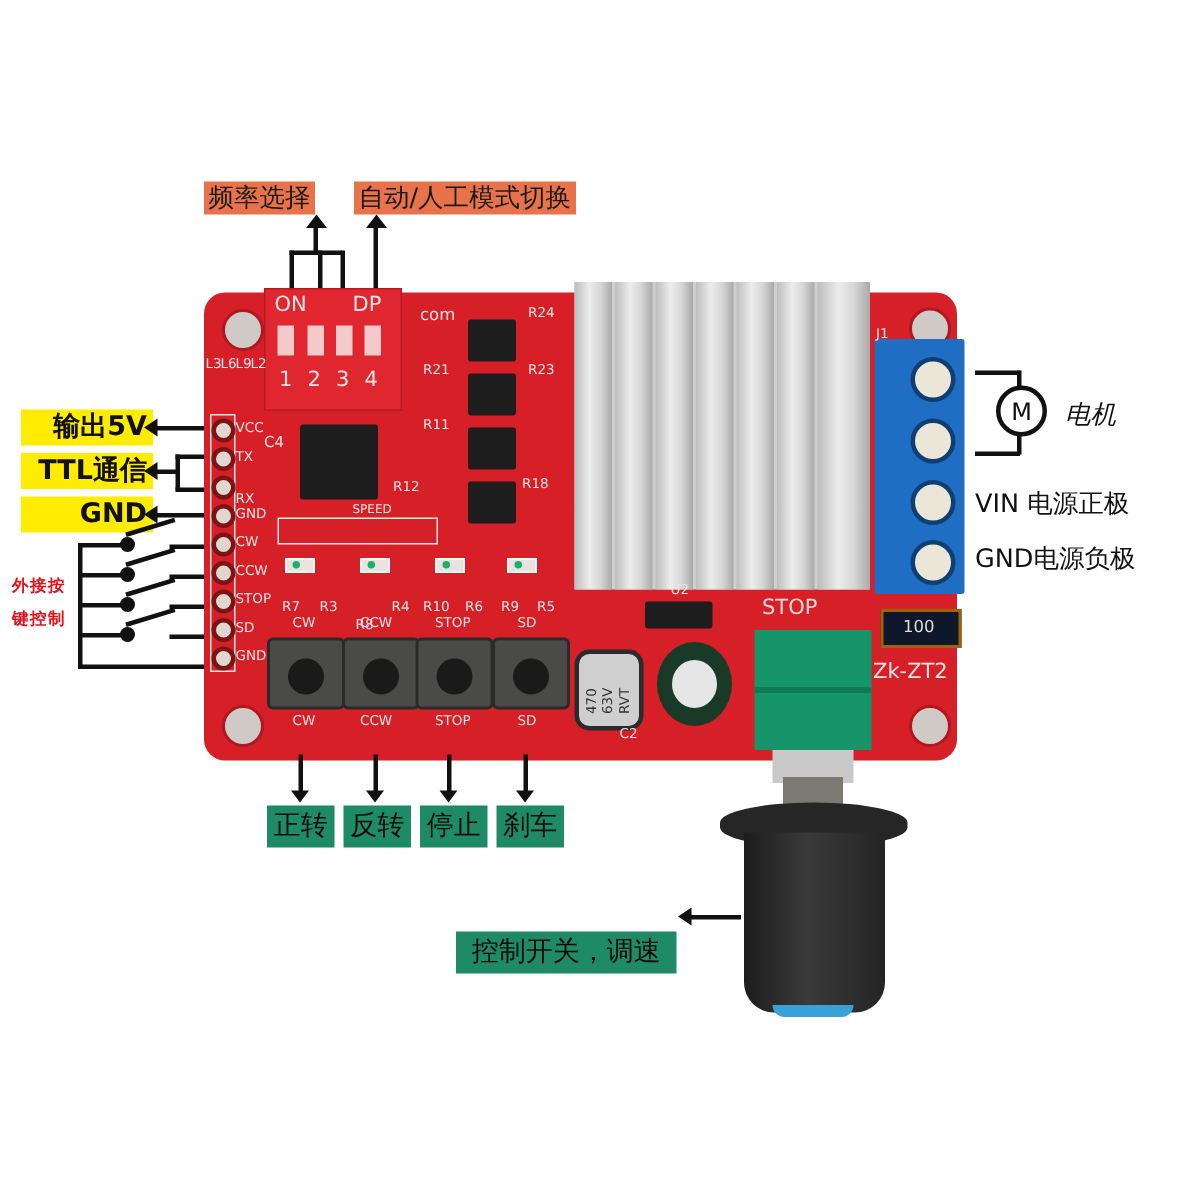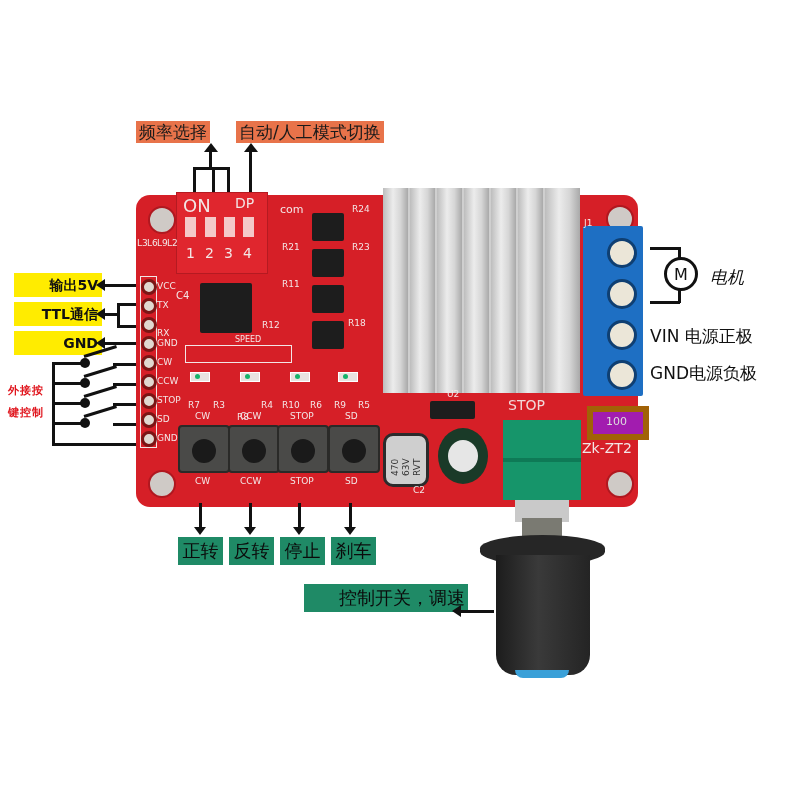--- a/index.html
+++ b/index.html
@@ -1,19 +1,19 @@
 <!DOCTYPE html>
 <html><head>
 <meta charset="utf-8">
 <style>
   html,body{margin:0;padding:0;background:#ffffff;}
   body{width:800px;height:800px;position:relative;overflow:hidden;font-family:"DejaVu Sans","Liberation Sans",sans-serif;}
   .abs{position:absolute;}
   .lbl-orange{background:#e8734a;color:#1a1a1a;font-size:17px;line-height:22px;padding:0 3px;}
-  .lbl-yellow{background:#ffec00;color:#111;font-size:14px;line-height:24px;text-align:right;padding:0 4px;font-weight:bold;}
+  .lbl-yellow{background:#ffec00;color:#111;font-size:18px;line-height:24px;text-align:right;padding:0 4px;font-weight:bold;}
   .lbl-green{background:#1f8a66;color:#0b0b0b;font-size:18px;line-height:28px;text-align:center;}
   .lbl-plain{color:#111;font-size:17px;line-height:22px;}
   .lbl-red{color:#e0141c;font-size:11px;font-family:"DejaVu Serif",serif;font-weight:bold;letter-spacing:1px;}
   .pcb{background:#d61f27;border-radius:14px;}
   .silk{color:#f3e6e6;font-size:9px;font-family:"DejaVu Sans",sans-serif;}
   .hole{background:#cfcac6;border-radius:50%;border:2px solid #b01820;}
   .pin{width:10px;height:10px;border-radius:50%;background:#e0d8d0;border:3px solid #7b1515;}
   .btn{background:#4a4a48;border-radius:4px;border:2px solid #2a2a28;}
   .btn .cap{position:absolute;left:12px;top:12px;width:24px;height:24px;border-radius:50%;background:#1a1a1a;}
   .chip{background:#1d1d1d;border-radius:2px;}
@@ -83,21 +83,21 @@
 <div class="abs lbl-red" style="left:8px;top:405px;font-family:Liberation Serif, serif;">键控制</div>
 
 <div class="abs pcb" style="left:136px;top:195px;width:502px;height:312px;"></div>
 
 <div class="abs hole" style="left:148px;top:206px;width:24px;height:24px;"></div>
 <div class="abs hole" style="left:606px;top:205px;width:24px;height:24px;"></div>
 <div class="abs hole" style="left:606px;top:470px;width:24px;height:24px;"></div>
 <div class="abs hole" style="left:148px;top:470px;width:24px;height:24px;"></div>
 
 <div class="abs" style="left:176px;top:192px;width:90px;height:80px;background:#e0262e;border:1px solid #b51a21;">
-  <span class="abs silk" style="left:6px;top:2px;font-size:18px;">ON</span>
+  <span class="abs silk" style="left:6px;top:2px;font-size:14px;">ON</span>
   <span class="abs silk" style="left:58px;top:2px;font-size:14px;">DP</span>
   <div class="abs dip-sw" style="left:8px;top:24px;"></div>
   <div class="abs dip-sw" style="left:28px;top:24px;"></div>
   <div class="abs dip-sw" style="left:47px;top:24px;"></div>
   <div class="abs dip-sw" style="left:66px;top:24px;"></div>
   <span class="abs silk" style="left:9px;top:52px;font-size:14px;">1</span>
   <span class="abs silk" style="left:28px;top:52px;font-size:14px;">2</span>
   <span class="abs silk" style="left:47px;top:52px;font-size:14px;">3</span>
   <span class="abs silk" style="left:66px;top:52px;font-size:14px;">4</span>
 </div>
@@ -205,21 +205,21 @@
 <div class="abs fin" style="left:464px;top:188px;width:25px;height:205px;"></div>
 <div class="abs fin" style="left:491px;top:188px;width:25px;height:205px;"></div>
 <div class="abs fin" style="left:518px;top:188px;width:25px;height:205px;"></div>
 <div class="abs fin" style="left:545px;top:188px;width:35px;height:205px;"></div>
 
 <div class="abs chip" style="left:430px;top:401px;width:45px;height:18px;"></div>
 <span class="abs silk" style="left:447px;top:389px;">U2</span>
 
 <span class="abs silk" style="left:508px;top:397px;font-size:14px;color:#f1d9d9;">STOP</span>
 
-<div class="abs" style="left:587px;top:406px;width:50px;height:22px;background:#a21caf;border:6px solid #a16207;text-align:right;">
+<div class="abs" style="left:587px;top:406px;width:50px;height:22px;background:#0f172a;border:2px solid #a16207;text-align:right;">
   <span class="abs" style="left:13px;top:3px;font-size:11px;color:#ddd;">100</span>
 </div>
 <span class="abs silk" style="left:582px;top:440px;font-size:14px;">Zk-ZT2</span>
 
 <div class="abs" style="left:503px;top:420px;width:78px;height:80px;background:#16956a;">
   <div class="abs" style="left:0;top:38px;width:78px;height:4px;background:#0e7a56;"></div>
 </div>
 <div class="abs" style="left:515px;top:500px;width:54px;height:22px;background:#c9c9c9;"></div>
 <div class="abs" style="left:522px;top:518px;width:40px;height:22px;background:#7a7a72;"></div>
 
@@ -250,15 +250,15 @@
 <div class="abs arrow-v" style="left:298px;top:503px;height:25px;"></div>
 <div class="abs" style="left:293px;top:527px;border-left:6px solid transparent;border-right:6px solid transparent;border-top:8px solid #111;"></div>
 <div class="abs arrow-v" style="left:349px;top:503px;height:25px;"></div>
 <div class="abs" style="left:344px;top:527px;border-left:6px solid transparent;border-right:6px solid transparent;border-top:8px solid #111;"></div>
 
 <div class="abs lbl-green" style="left:178px;top:537px;width:45px;">正转</div>
 <div class="abs lbl-green" style="left:229px;top:537px;width:45px;">反转</div>
 <div class="abs lbl-green" style="left:280px;top:537px;width:45px;">停止</div>
 <div class="abs lbl-green" style="left:331px;top:537px;width:45px;">刹车</div>
 
-<div class="abs lbl-green" style="left:304px;top:584px;width:132px;padding-left:32px;">控制开关，调速</div>
+<div class="abs lbl-green" style="left:304px;top:621px;width:147px;">控制开关，调速</div>
 <div class="abs arrow-h" style="left:460px;top:610px;width:34px;"></div>
 <div class="abs" style="left:452px;top:605px;border-top:6px solid transparent;border-bottom:6px solid transparent;border-right:9px solid #111;"></div>
 
 </body></html>

